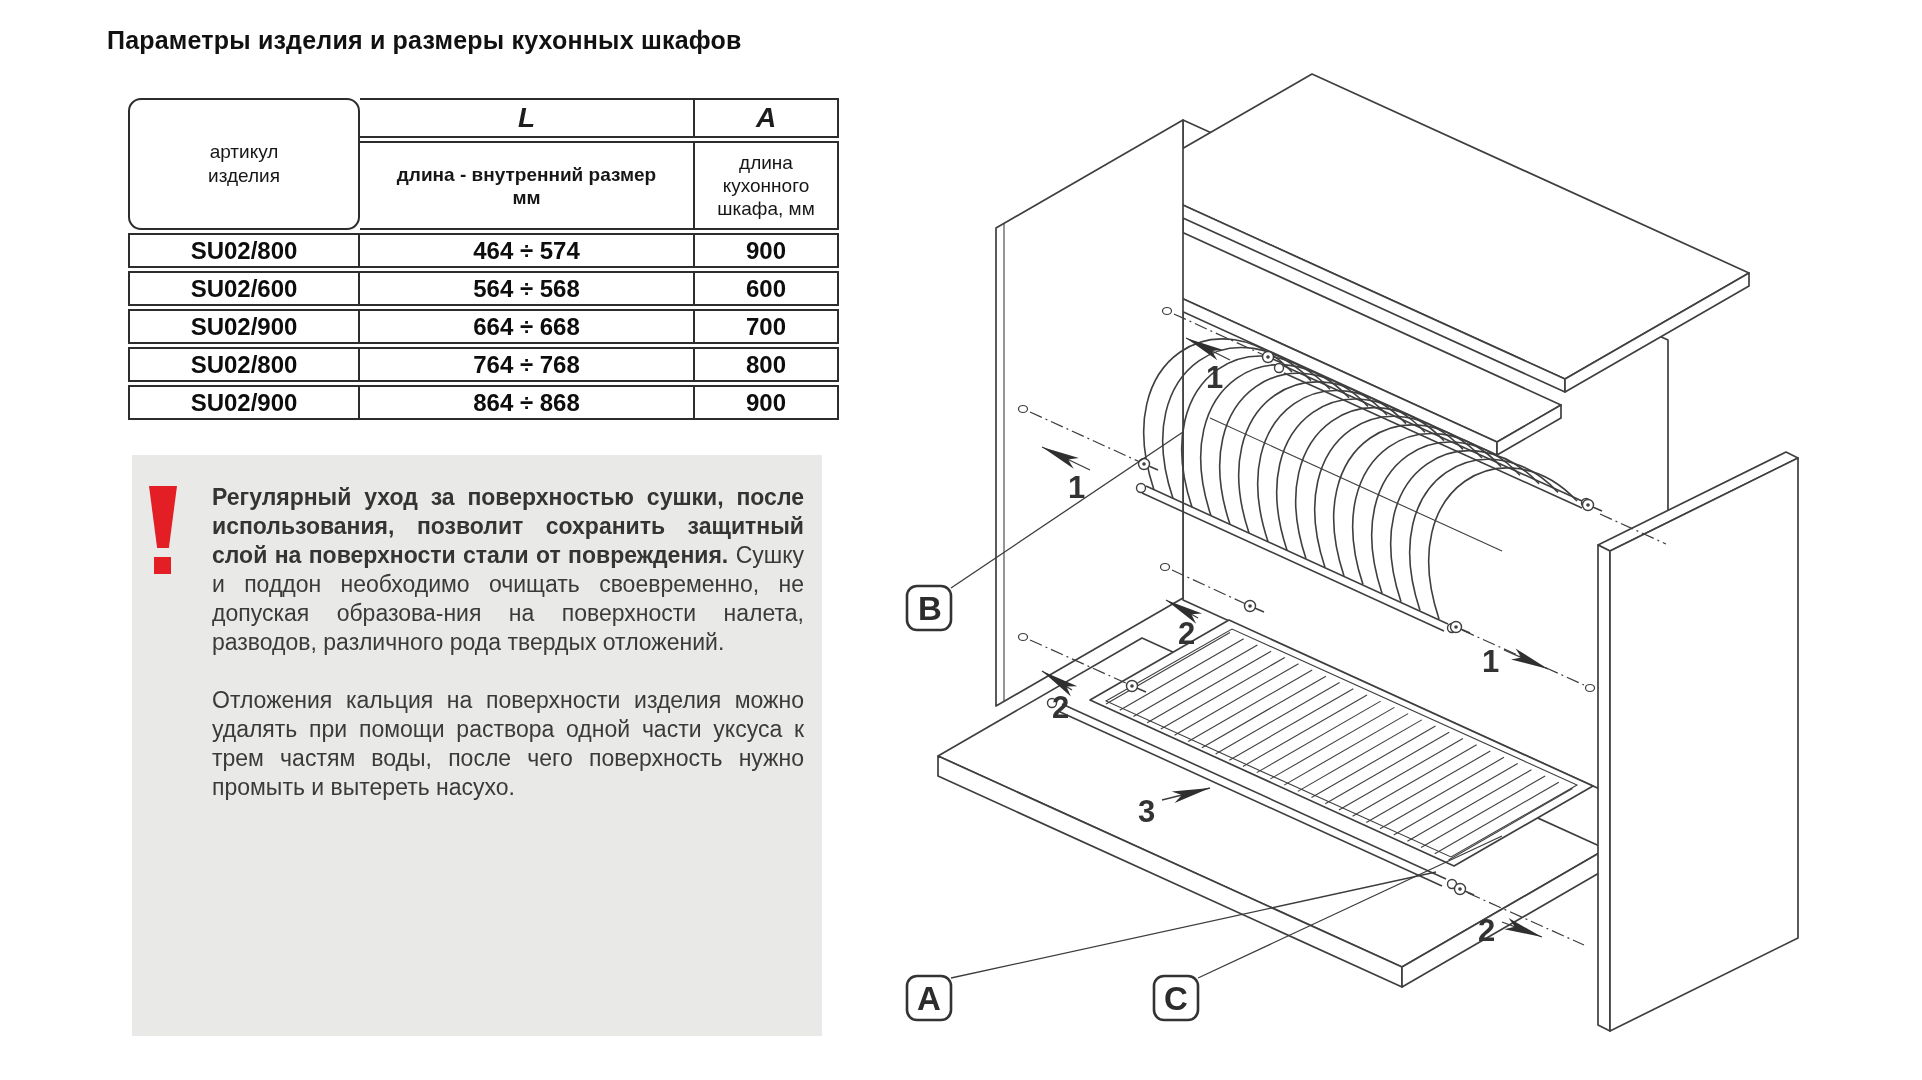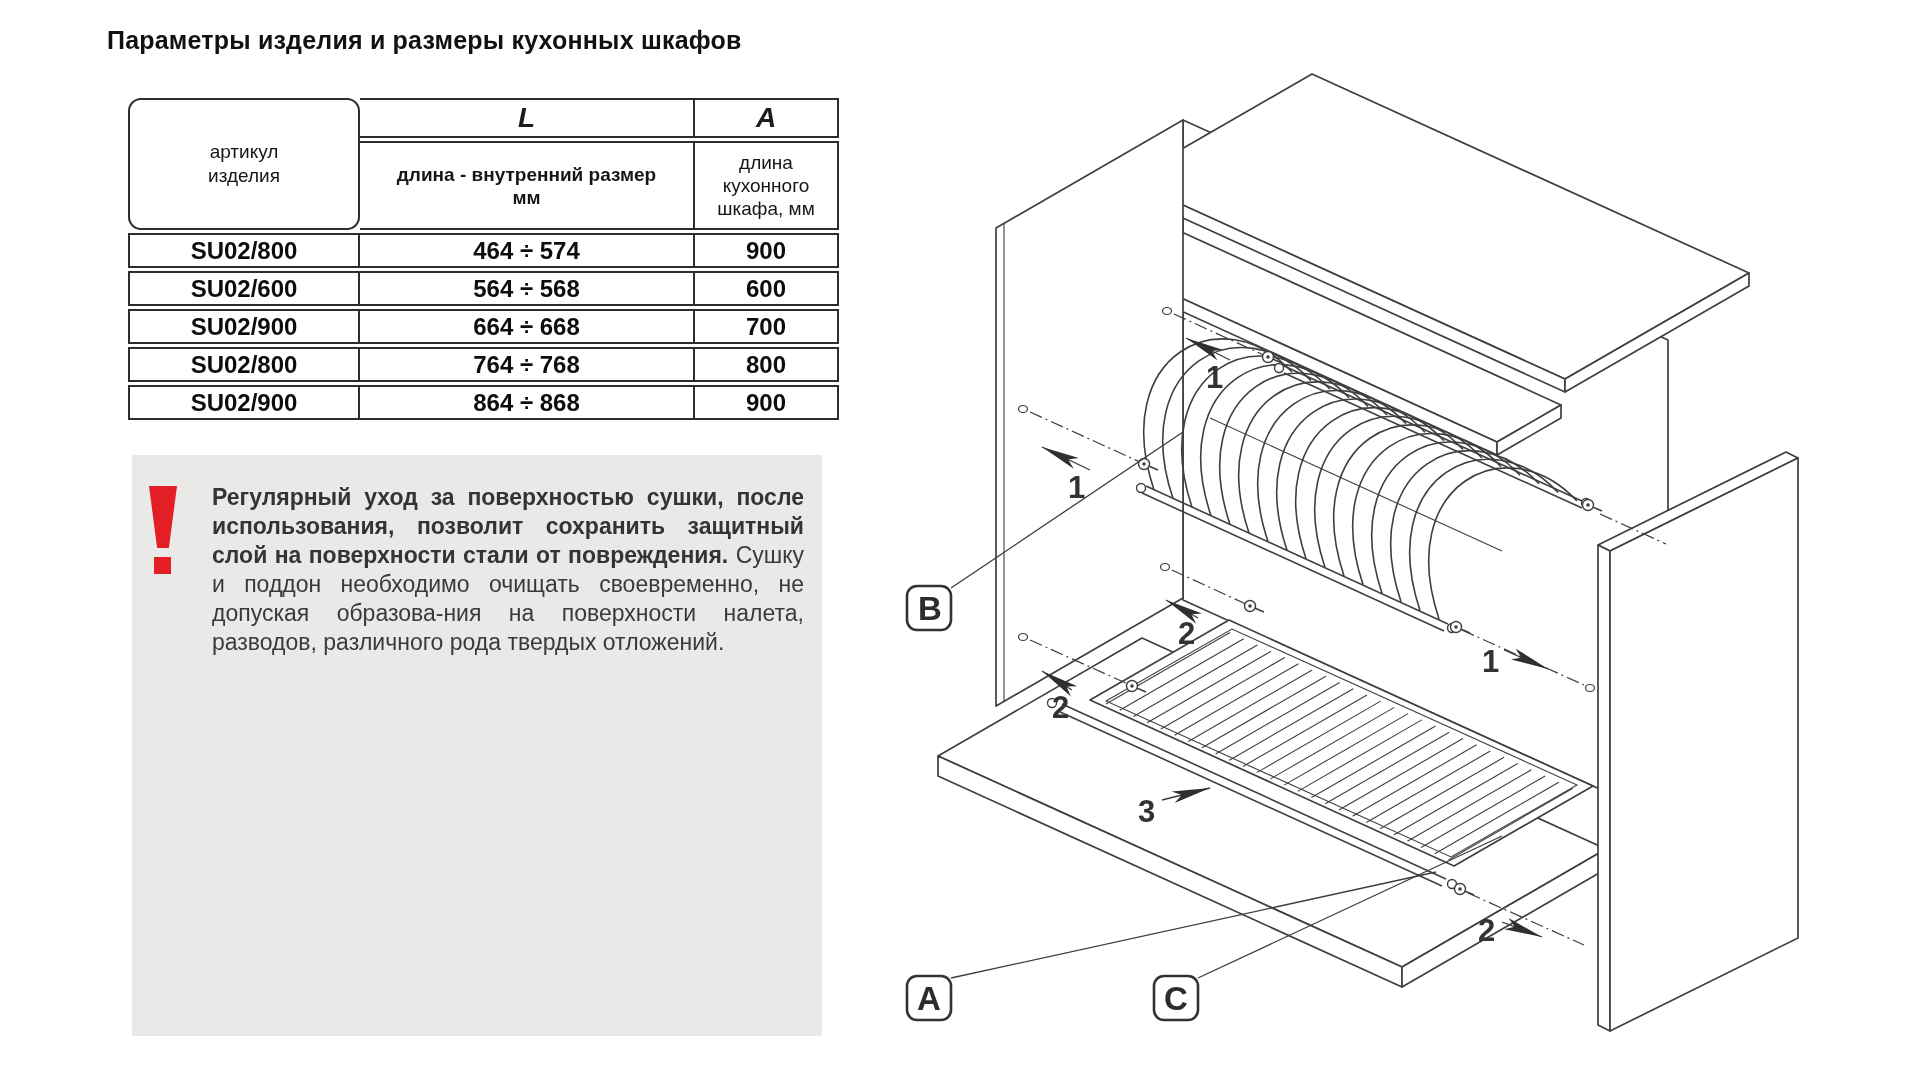--- a/index.html
+++ b/index.html
@@ -106,20 +106,21 @@
 </tbody>
   </table>
 
 <div class="notice">
   <div class="excl">
     <div class="excl-bar"></div>
     <div class="excl-dot"></div>
   </div>
   <div class="notice-text">
     <p><b>Регулярный уход за поверхностью сушки, после использования, позволит сохранить защитный слой на поверхности стали от повреждения.</b> <span>Сушку и поддон необходимо очищать своевременно, не допуская образова-ния на поверхности налета, разводов, различного рода твердых отложений.</span></p>
+    <p>Отложения кальция на поверхности изделия можно удалять при помощи раствора одной части уксуса к трем частям воды, после чего поверхность нужно промыть и вытереть насухо.</p>
   </div>
 </div>
 
 <svg class="diagram-svg" width="1922" height="1080" viewBox="0 0 1922 1080">
   <defs>
     <marker id="arrw" viewBox="0 0 40 14" refX="38" refY="7" markerWidth="40" markerHeight="14" orient="auto" markerUnits="userSpaceOnUse">
       <path d="M38,7 L0,1 L9,7 L0,13 Z" fill="#2f2f2f"></path>
     </marker>
   </defs>
 

